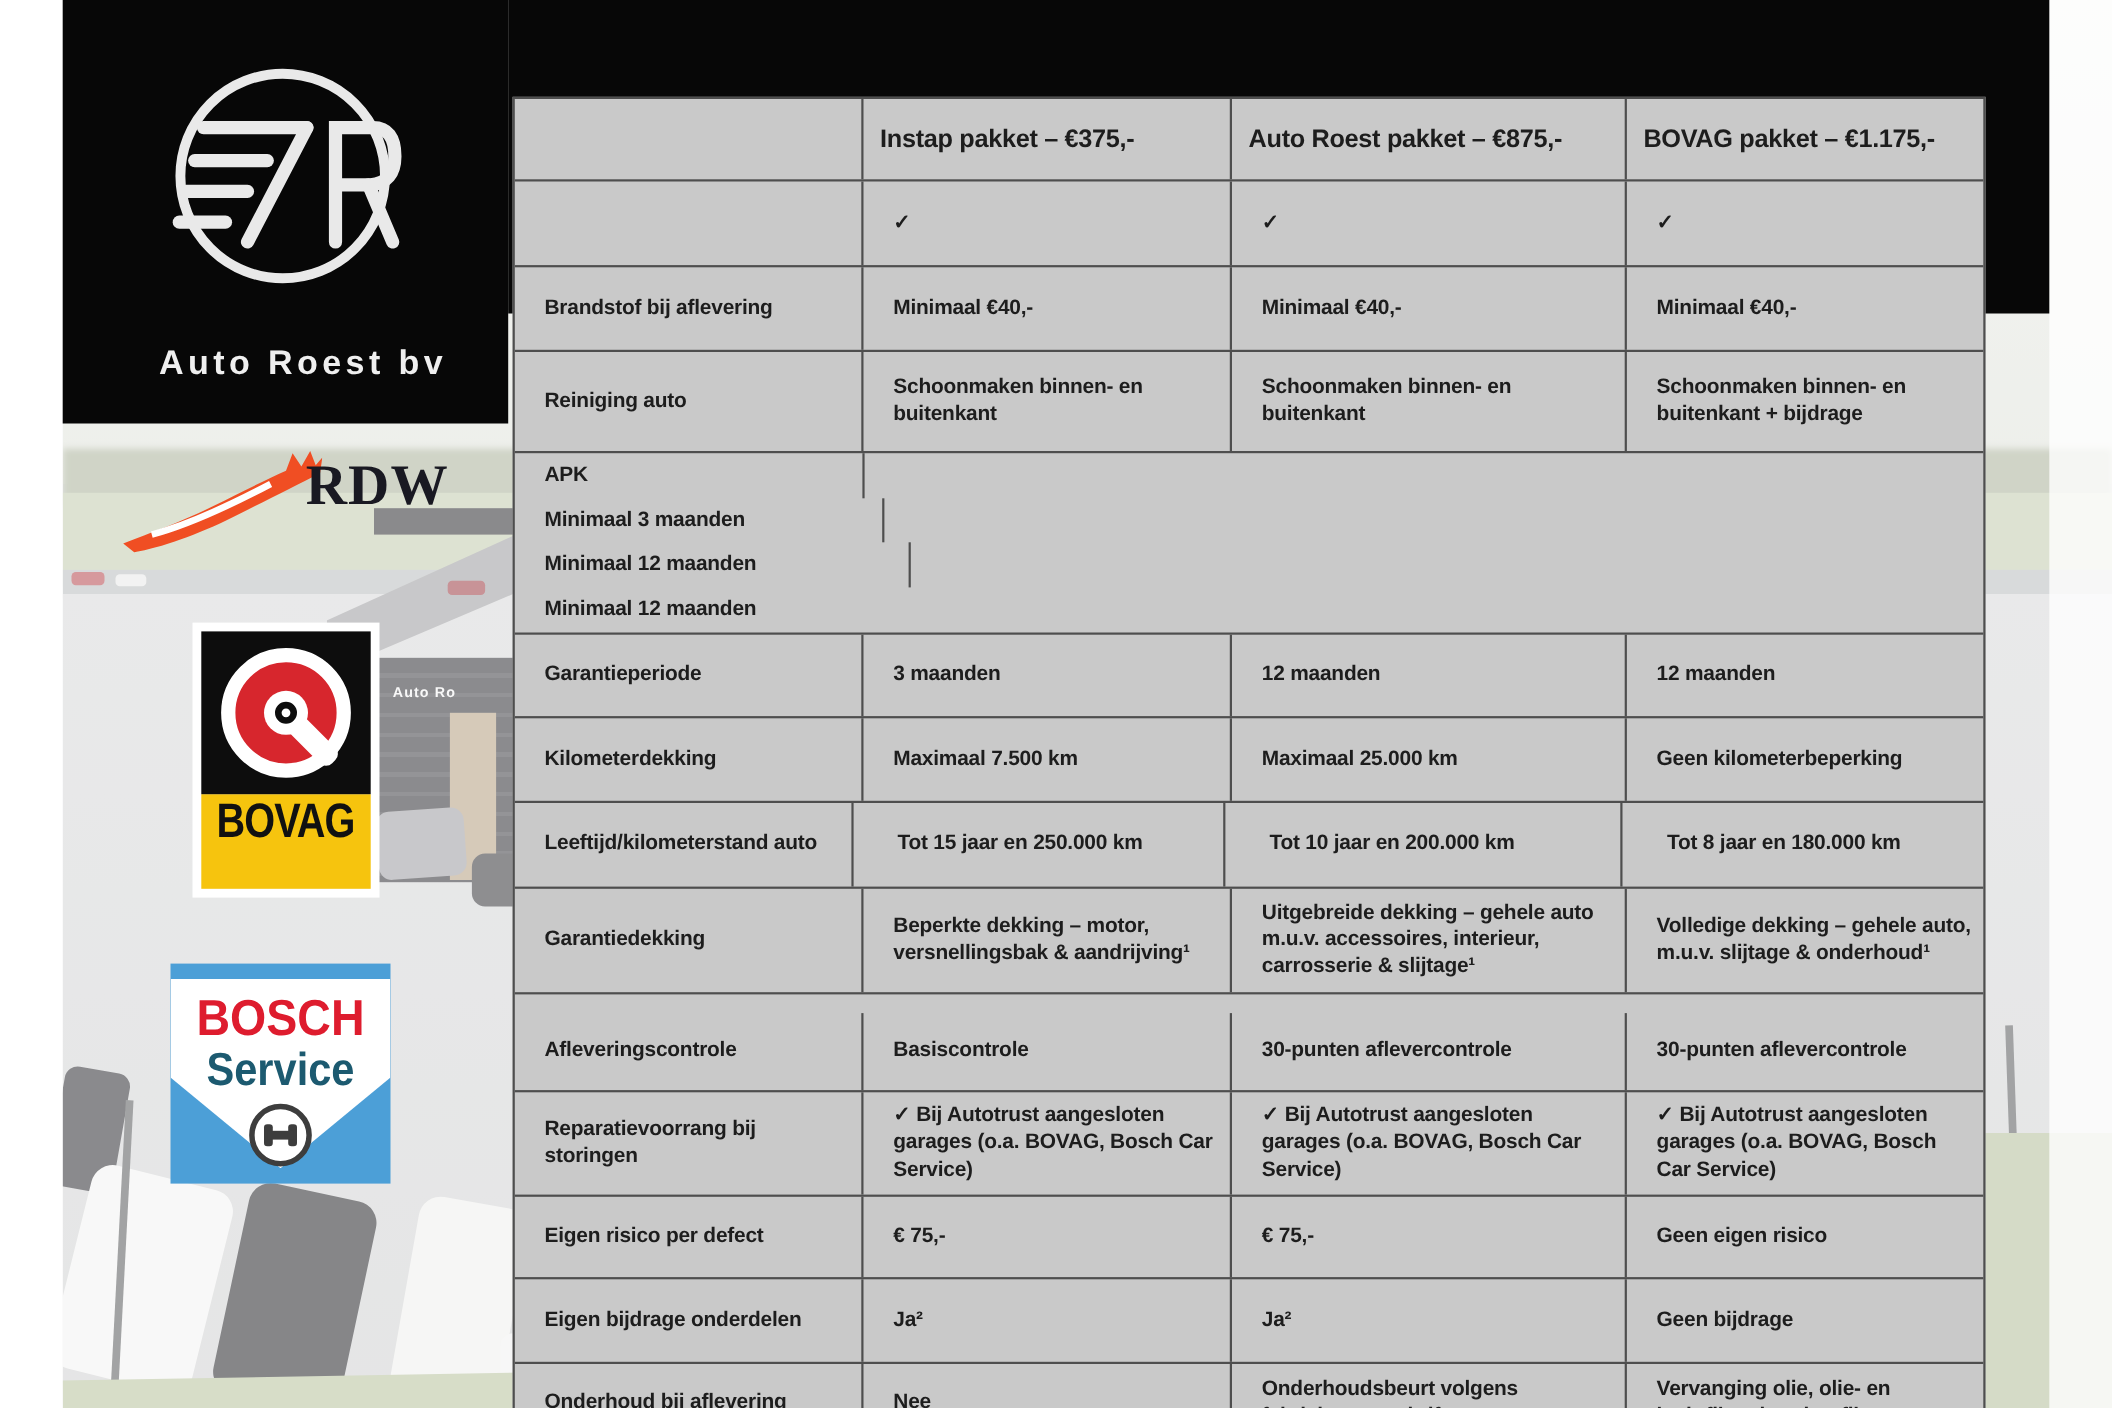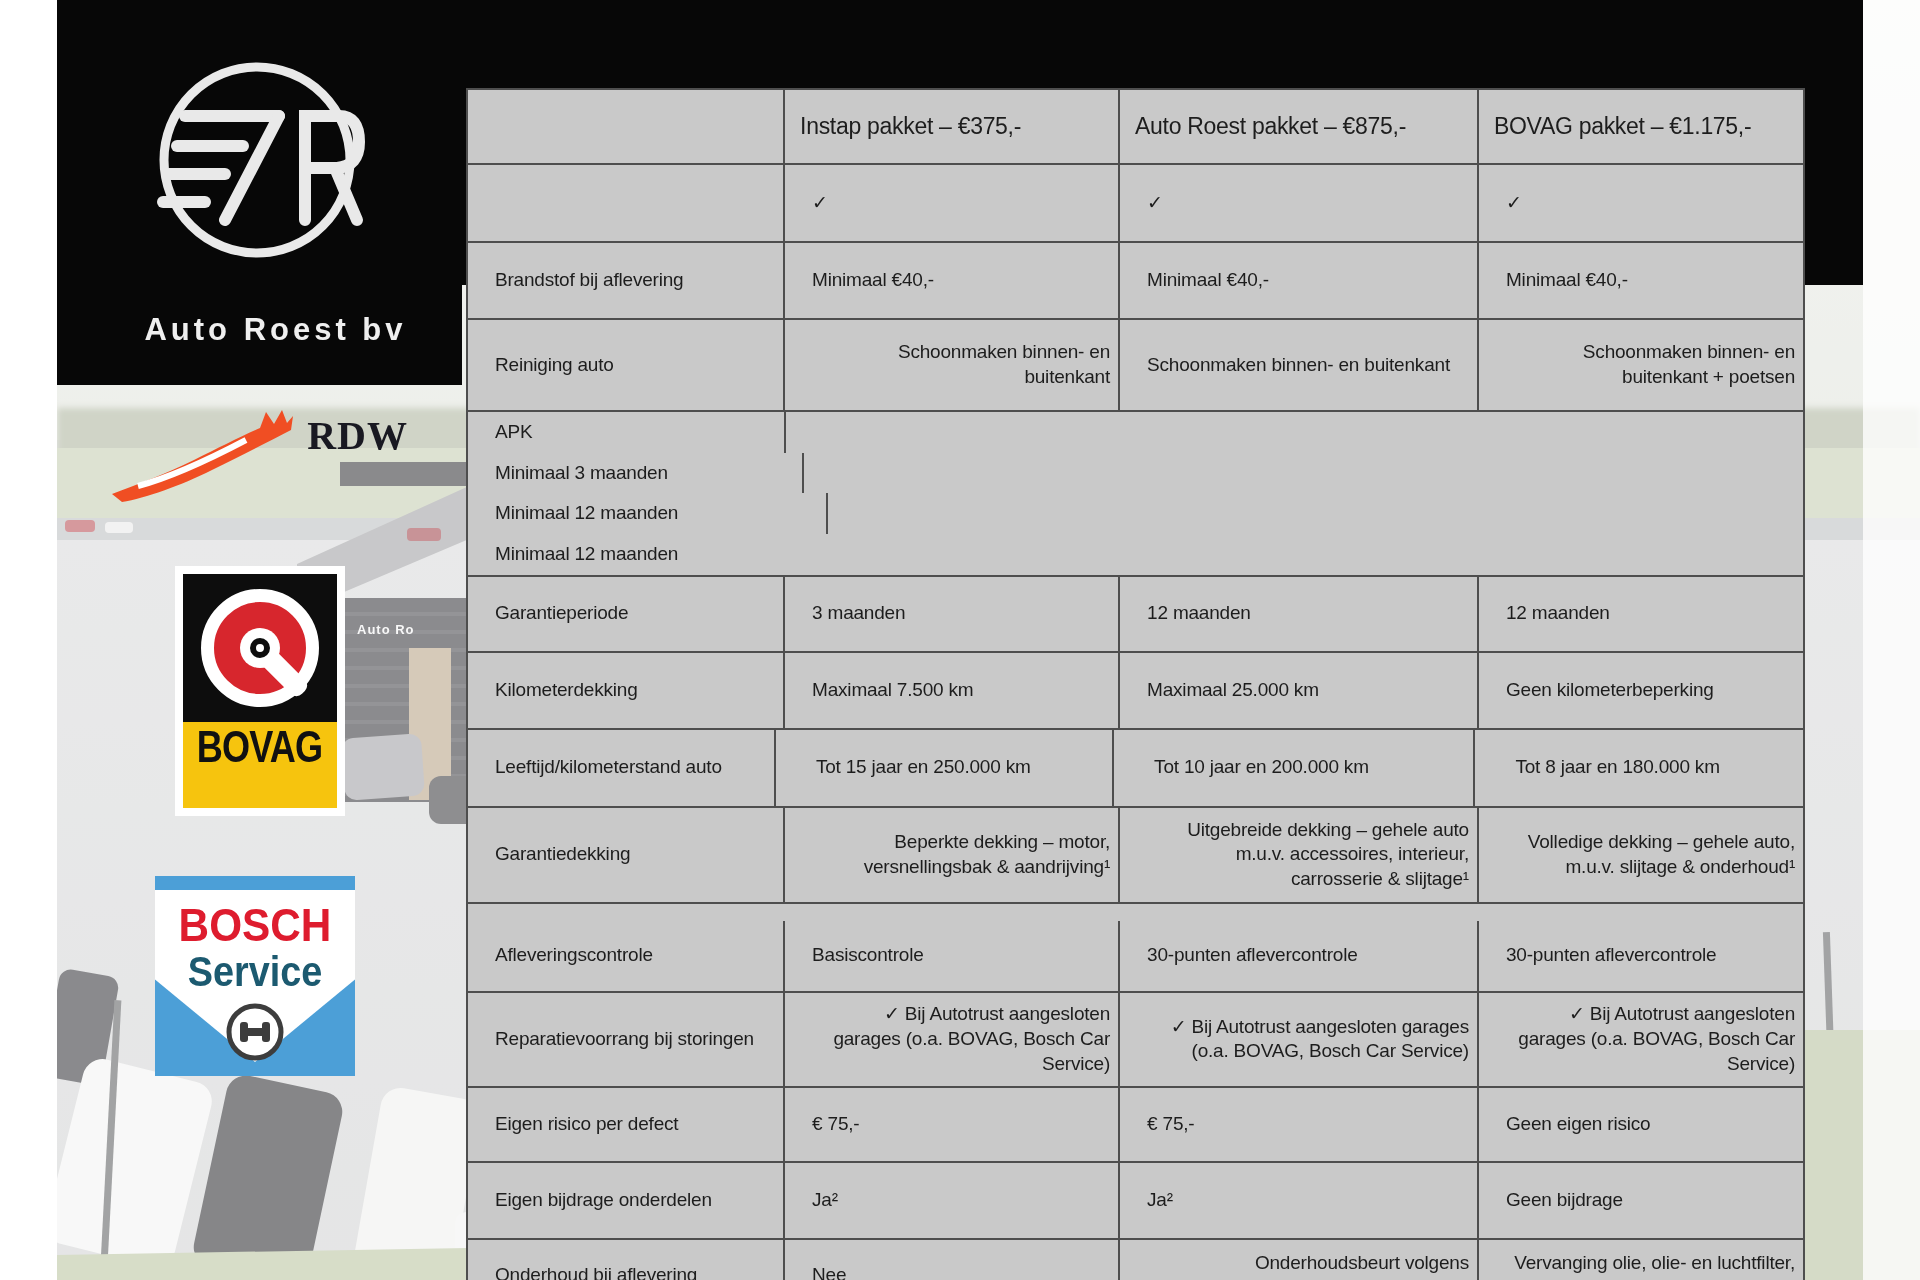--- a/index.html
+++ b/index.html
@@ -34,21 +34,21 @@
   
   .banner-top{position:absolute;left:462px;top:0;width:1401px;height:285px;background:var(--banner-black,#070707);}
   .banner-logo{position:absolute;left:57px;top:0;width:405px;height:385px;background:var(--banner-black,#070707);}
   .logo-svg{position:absolute;left:0;top:8px;}
   .brand-name{position:absolute;left:0;top:312px;width:100%;text-align:center;color:#efefef;
     font-size:31px;font-weight:bold;letter-spacing:4px;padding-left:32px;}
 
   
   .rdw{position:absolute;left:108px;top:408px;width:300px;height:110px;}
   .rdw-text{position:absolute;right:0;top:8px;font-family:"Liberation Serif",serif;font-weight:bold;
-    font-size:40px;color:#191922;letter-spacing:1px;line-height:1;}
+    font-size:52px;color:#191922;letter-spacing:1px;line-height:1;}
 
   
   .bovag{position:absolute;left:175px;top:566px;width:170px;height:250px;background:#ffffff;padding:8px;}
   .bovag-top{position:relative;width:154px;height:148px;background:#0d0d0d;overflow:hidden;}
   .bovag-ring{position:absolute;left:50%;top:50%;width:118px;height:118px;margin:-59px 0 0 -59px;border-radius:50%;
     background:var(--bovag-red,#d7262d);border:13px solid #ffffff;}
   .bovag-handle{position:absolute;left:72px;top:66px;width:66px;height:20px;background:#ffffff;transform:rotate(45deg);transform-origin:6px 10px;border-radius:8px;}
   .bovag-hub{position:absolute;left:50%;top:50%;width:40px;height:40px;margin:-20px 0 0 -20px;border-radius:50%;
     background:#ffffff;display:flex;align-items:center;justify-content:center;}
   .bovag-hub-in{width:20px;height:20px;border-radius:50%;border:6px solid #0d0d0d;background:#fff;}
@@ -64,21 +64,21 @@
   .bosch-service{position:absolute;left:0;top:72px;width:100%;text-align:center;color:var(--bosch-teal,#1c5a70);
     font-size:42px;font-weight:bold;transform:scaleX(0.9);}
   .bosch-mark{position:absolute;left:50%;top:124px;transform:translateX(-50%);}
 
   
   .pkg-table{position:absolute;left:466px;top:88px;width:1339px;border:2px solid var(--grid-line,#4e4e4e);
     background:var(--table-bg,#c9c9c9);color:#1d1d1d;}
   .trow{display:flex;border-bottom:2px solid var(--grid-line,#4e4e4e);}
   .trow:last-child{border-bottom:none;}
   .cell{display:flex;align-items:center;padding:8px 8px 8px 27px;border-right:2px solid var(--grid-line,#4e4e4e);
-    font-size:19px;font-weight:normal;line-height:1.3;letter-spacing:-0.2px;text-align:right;}
+    font-size:19px;font-weight:bold;line-height:1.3;letter-spacing:-0.2px;}
   .cell:last-child{border-right:none;}
   .cell:nth-child(1){width:318px;}
   .cell:nth-child(2){width:336px;}
   .cell:nth-child(3){width:360px;}
   .cell:nth-child(4){width:325px;}
   .thead{min-height:75px;}
   .thead .cell{font-size:23px;letter-spacing:-0.3px;padding-left:15px;}
 </style>
 </head>
 <body>
@@ -207,21 +207,21 @@
         <div class="trow" style="min-height: 77px;">
           <div class="cell">Brandstof bij aflevering</div>
           <div class="cell">Minimaal €40,-</div>
           <div class="cell">Minimaal €40,-</div>
           <div class="cell">Minimaal €40,-</div>
         </div>
         <div class="trow" style="min-height: 92px;">
           <div class="cell">Reiniging auto</div>
           <div class="cell">Schoonmaken binnen- en buitenkant</div>
           <div class="cell">Schoonmaken binnen- en buitenkant</div>
-          <div class="cell">Schoonmaken binnen- en buitenkant + poetsen</div>
+          <div class="cell">Schoonmaken binnen- en buitenkant + bijdrage</div>
         </div>
         <div class="trow" style="min-height: 77px; flex-direction: column;">
           <div class="cell">APK</div>
           <div class="cell">Minimaal 3 maanden</div>
           <div class="cell">Minimaal 12 maanden</div>
           <div class="cell">Minimaal 12 maanden</div>
         </div>
         <div class="trow" style="min-height: 76px;">
           <div class="cell">Garantieperiode</div>
           <div class="cell">3 maanden</div>

